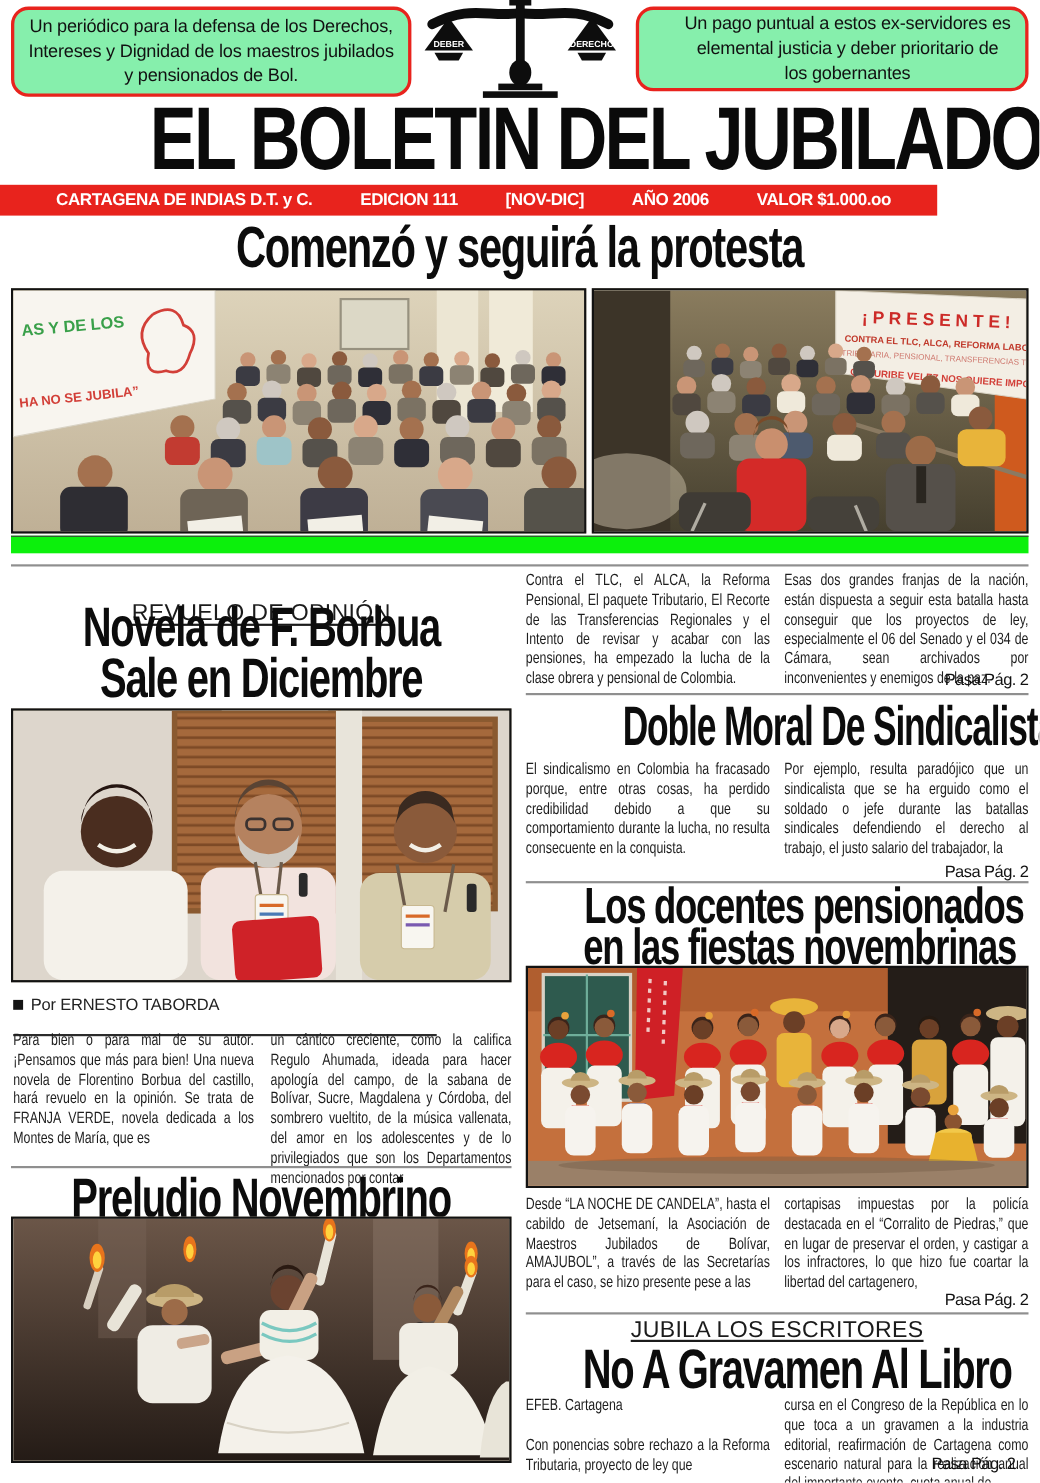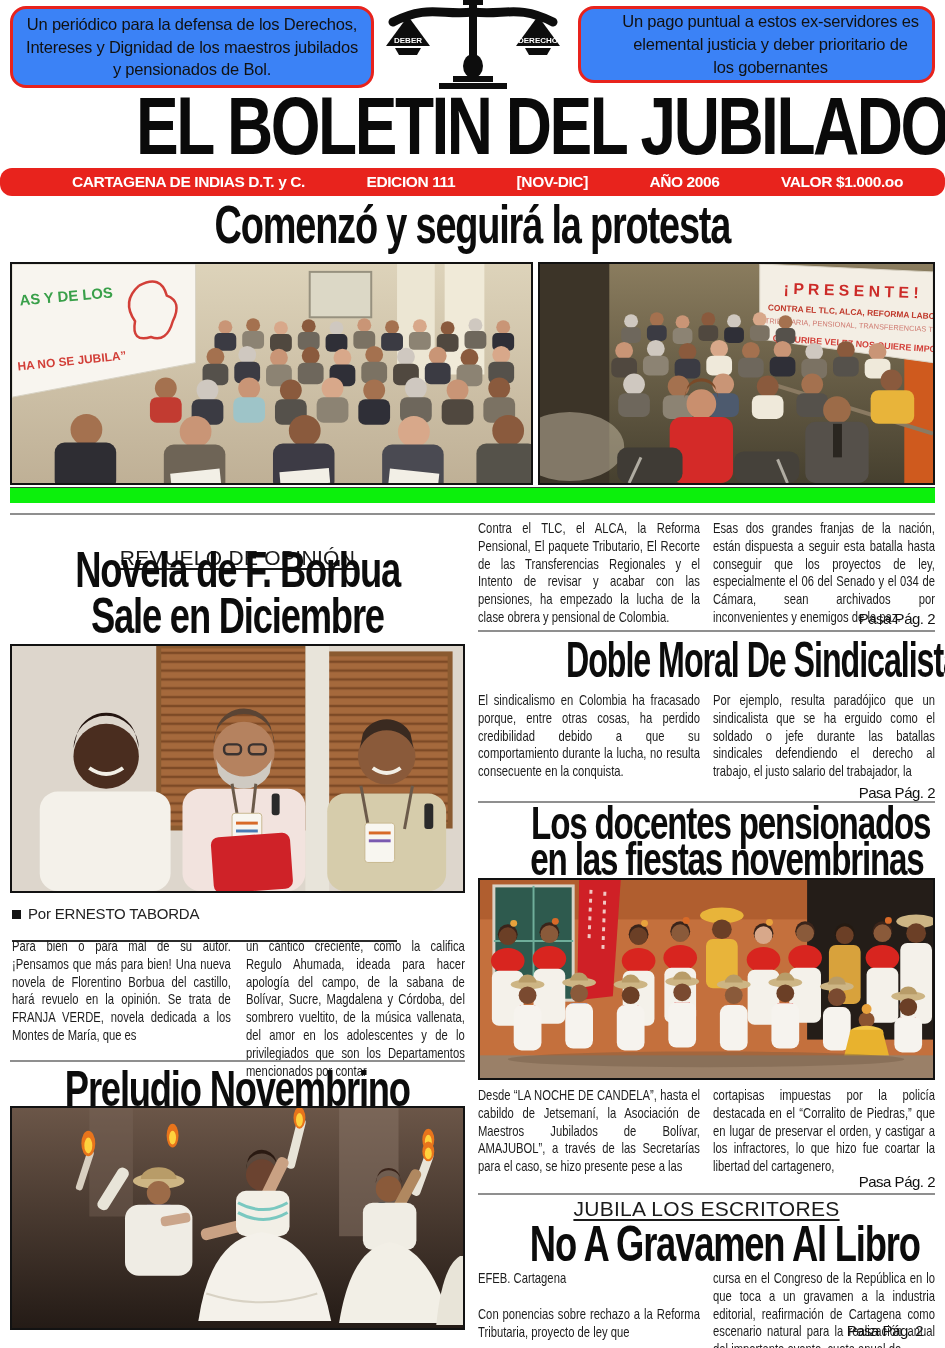--- a/index.html
+++ b/index.html
@@ -4,38 +4,38 @@
 <style>
   html,body { margin:0; padding:0; background:#ffffff; }
   .page {
     position:relative; width:945px; height:1348px; overflow:hidden;
     background:#ffffff; font-family:"Liberation Sans", sans-serif; color:#161616;
   }
   .abs { position:absolute; }
 
   
   .hbox {
-    border:3px solid #e8231d; border-radius:16px; background:#3b82f6;
+    border:3px solid #e8231d; border-radius:16px; background:#86efac;
     display:flex; align-items:center; justify-content:center; text-align:center;
     font-size:16.5px; line-height:1.38; letter-spacing:-0.2px; color:#111;
     padding:4px 12px; box-sizing:border-box; font-weight:500;
   }
 
   
   .mast { left:0; right:0; top:86px; text-align:center;padding-left:47px; }
   .mast span {
     display:inline-block; white-space:nowrap; font-weight:bold; color:#0a0a0a;
     font-size:78px; line-height:80px; letter-spacing:-3px;
     transform:scale(0.82,1.04); transform-origin:50% 50%;
   }
   .redbar {
-    left:0; top:168px; width:945px; height:28px; background:#e8231d;
+    left:0; top:168px; width:852px; height:28px; background:#e8231d;
     display:flex; align-items:center; justify-content:space-between;
-    padding:0 42px 0 72px; box-sizing:border-box;
-    color:#ffffff; font-weight:bold; font-size:15.5px; letter-spacing:-0.4px; white-space:nowrap;border-radius:12px;
+    padding:0 42px 0 51px; box-sizing:border-box;
+    color:#ffffff; font-weight:bold; font-size:15.5px; letter-spacing:-0.4px; white-space:nowrap;
   }
 
   
   .hlwrap { text-align:center; }
   .hl {
     display:inline-block; white-space:nowrap; font-weight:bold; color:#0c0c0c;
     letter-spacing:-1.5px; transform:scale(0.79,1.1); transform-origin:50% 55%;
   }
   .hl48 { font-size:48px; line-height:47px; }
   .hl44 { font-size:46px; line-height:46px; }

